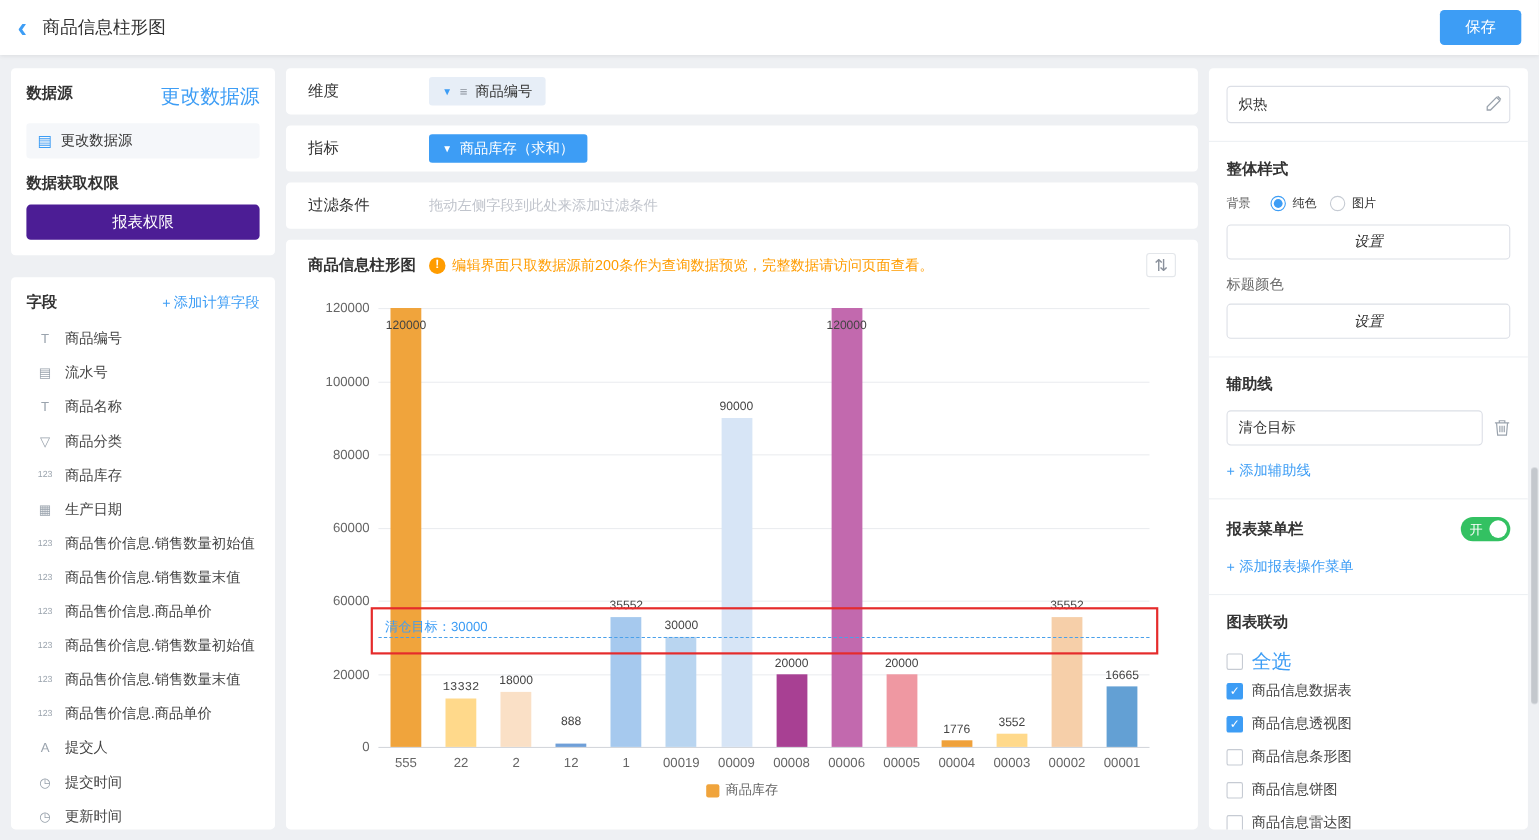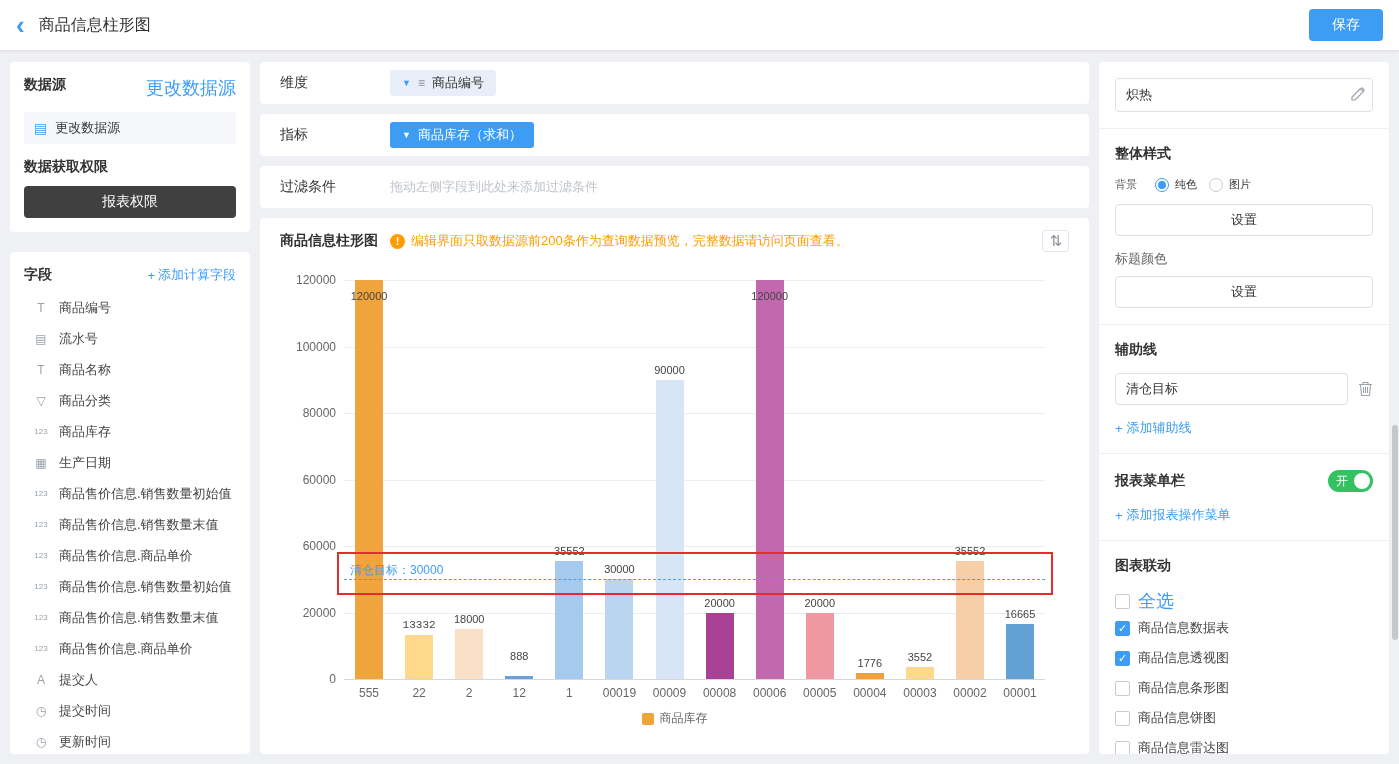--- a/index.html
+++ b/index.html
@@ -18,21 +18,21 @@
 
   
   .left-col { width:240px; flex:none; display:flex; flex-direction:column; gap:20px; }
   .ds-panel { padding:14px; flex:none; }
   .panel-head { display:flex; justify-content:space-between; align-items:flex-start; }
   .bold { font-weight:bold; font-size:14px; color:#333; }
   .link { color:#3d9df5; font-size:18px; cursor:pointer; text-decoration:none; }
   .ds-item { background:#f5f7fa; height:32px; border-radius:3px; display:flex; align-items:center; gap:8px; padding:0 10px; margin:12px 0 14px 0; font-size:13px; cursor:pointer; }
   .doc-icon { color:#3d9df5; font-size:14px; }
   .perm-title { margin:0 0 10px 0; }
-  .primary-btn { width:100%; height:32px; background:#404040; color:#fff; border:none; border-radius:4px; font-size:14px; cursor:pointer; }
+  .primary-btn { width:100%; height:32px; background:#4c1d95; color:#fff; border:none; border-radius:4px; font-size:14px; cursor:pointer; }
 
   .fields-panel { flex:1; padding:14px; overflow:hidden; }
   .fields-panel .panel-head { margin-bottom:8px; }
   .add-inline { display:inline-flex; align-items:center; gap:3px; color:#3d9df5; font-size:13px; cursor:pointer; }
   .field-item { height:31px; display:flex; align-items:center; gap:9px; padding-left:8px; font-size:13px; color:#444; cursor:grab; white-space:nowrap; }
   .field-icon { width:18px; text-align:center; color:#9aa3ad; font-size:12px; flex:none; }
   .field-icon.num { font-size:8px; letter-spacing:0; }
   .field-label { overflow:hidden; text-overflow:ellipsis; }
 
   
@@ -73,21 +73,21 @@
   .title-input { width:100%; height:34px; border:1px solid #dcdfe6; border-radius:4px; padding:0 30px 0 10px; font-size:13px; color:#333; font-family:inherit; }
   .edit-icon { position:absolute; right:8px; top:9px; cursor:pointer; color:#9aa3ad; }
   .divider { height:1px; background:#edf0f3; margin:16px -16px; }
   .section-title { font-weight:bold; font-size:14px; color:#333; }
   .bg-row { display:flex; align-items:center; gap:12px; margin:14px 0 12px 0; font-size:11px; }
   .bg-label { color:#666; margin-right:6px; }
   .radio-opt { display:inline-flex; align-items:center; gap:6px; cursor:pointer; color:#333; }
   .radio { width:14px; height:14px; border-radius:50%; border:1px solid #c6cbd3; background:#fff; display:inline-flex; align-items:center; justify-content:center; flex:none; }
   .radio.checked { border-color:#3d9df5; }
   .radio-dot { width:8px; height:8px; border-radius:50%; background:#3d9df5; }
-  .outline-btn { width:100%; height:32px; background:#fff; border:1px solid #dcdfe6; border-radius:4px; font-size:13px; color:#333; cursor:pointer; }
+  .outline-btn { width:100%; height:32px; background:#fff; border:1px solid #dcdfe6; border-radius:4px; font-size:13px; color:#333; cursor:pointer;font-style:italic; }
   .sub-label { color:#666; font-size:13px; margin:14px 0 8px 0; }
   .aux-row { display:flex; align-items:center; gap:10px; margin-top:14px; }
   .aux-input { flex:1; height:32px; border:1px solid #dcdfe6; border-radius:4px; padding:0 10px; font-size:13px; color:#333; font-family:inherit; }
   .trash-icon { color:#9aa3ad; cursor:pointer; flex:none; display:inline-flex; }
   .add-link { display:inline-flex; align-items:center; gap:4px; color:#3d9df5; font-size:13px; margin-top:14px; cursor:pointer; }
   .menu-head { display:flex; justify-content:space-between; align-items:center; }
   .toggle { width:45px; height:22px; border-radius:11px; background:#33c162; display:inline-flex; align-items:center; justify-content:space-between; padding:0 3px 0 8px; color:#fff; font-size:12px; cursor:pointer; }
   .knob { width:16px; height:16px; border-radius:50%; background:#fff; }
   .linkage-head { display:flex; align-items:center; gap:8px; margin-top:14px; }
   .checkbox { width:15px; height:15px; border:1px solid #c6cbd3; border-radius:2px; background:#fff; display:inline-flex; align-items:center; justify-content:center; font-size:11px; color:#fff; flex:none; cursor:pointer; }

